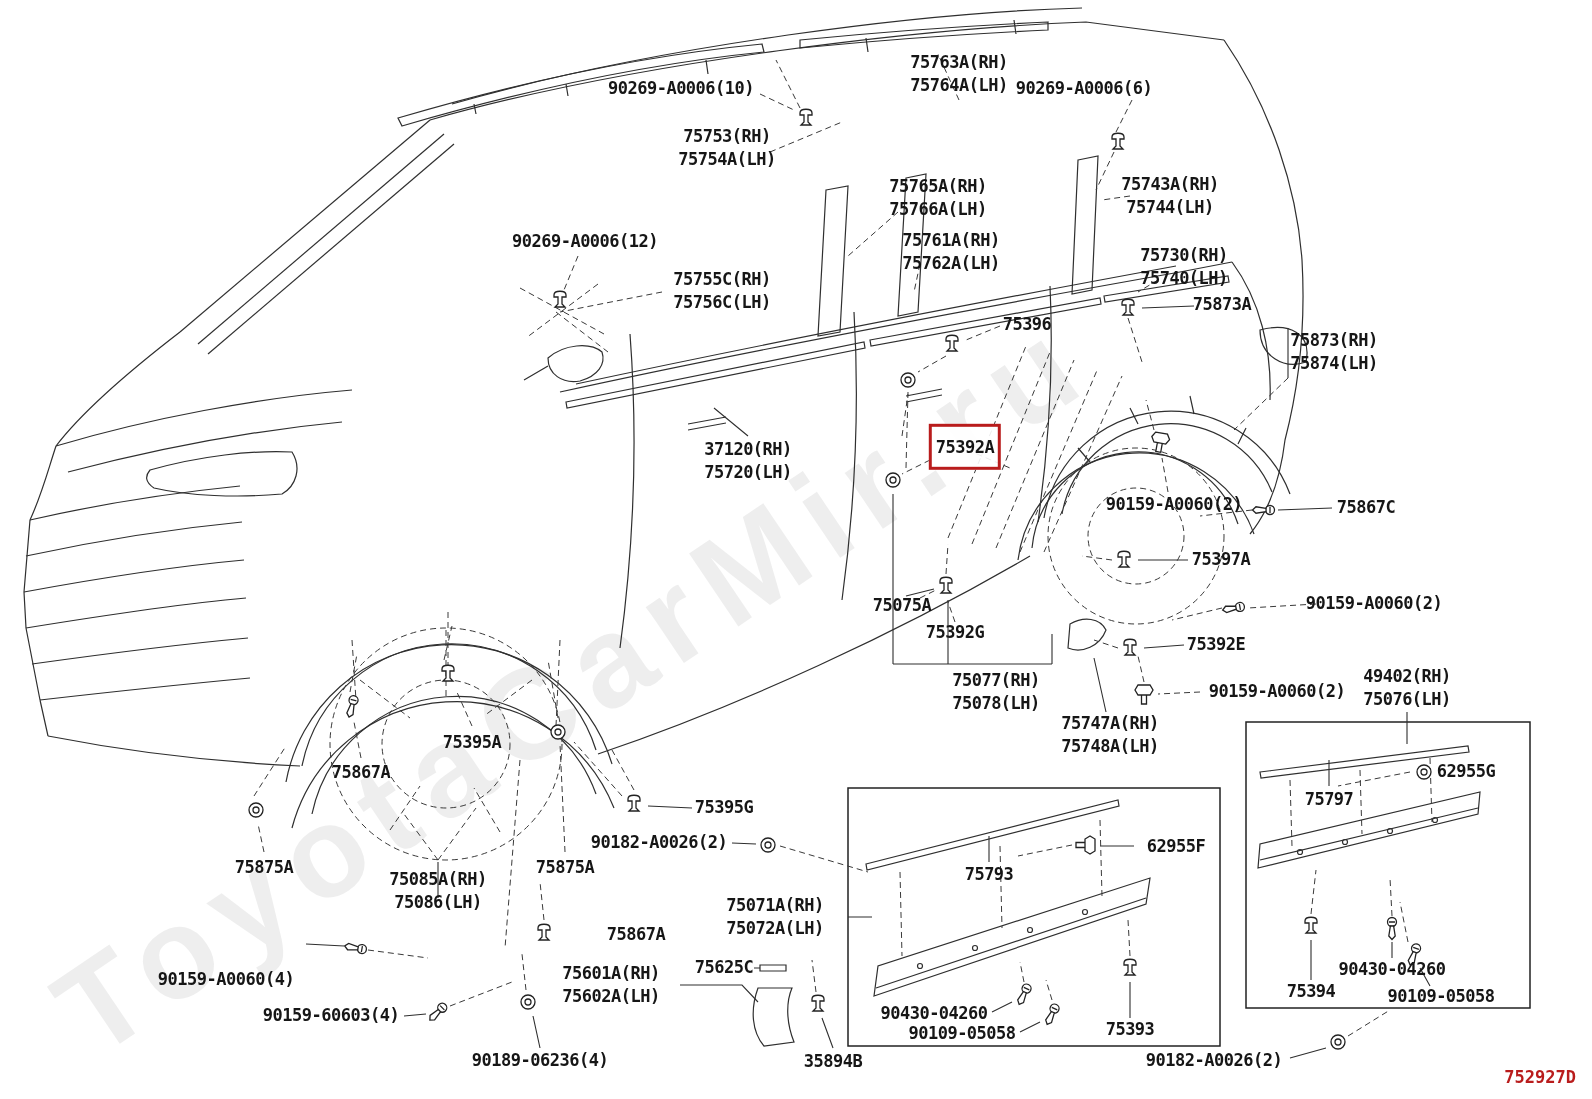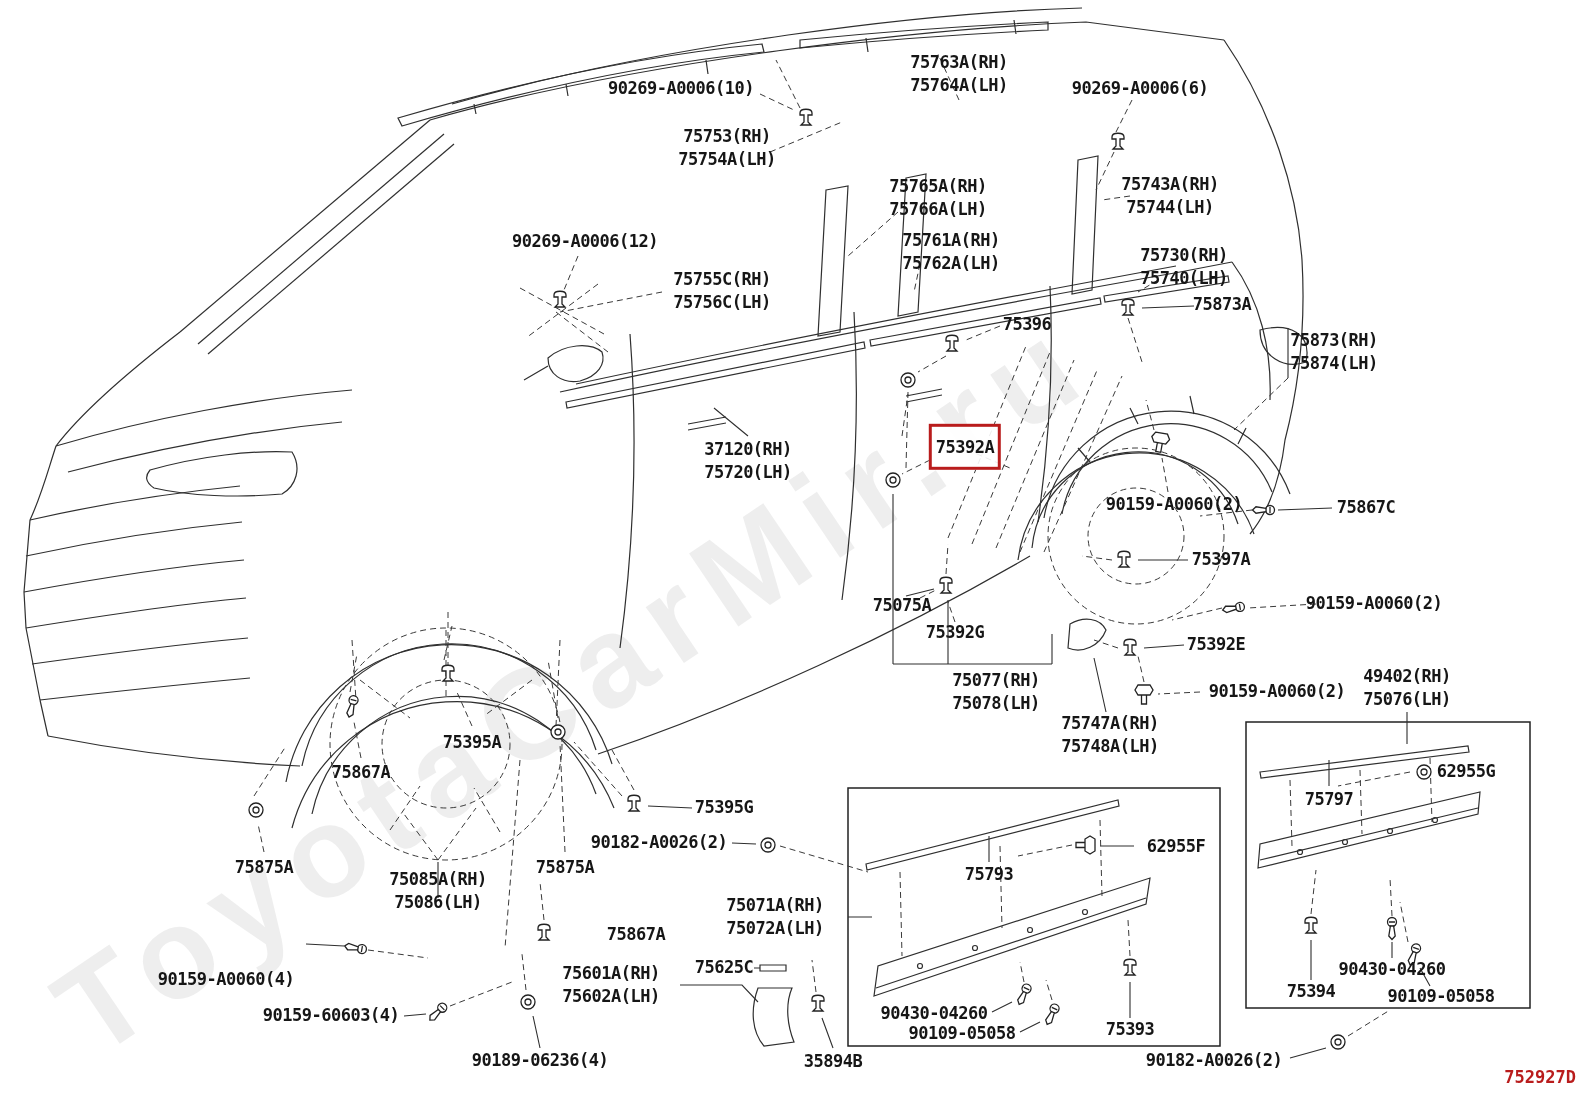--- a/index.html
+++ b/index.html
@@ -189,21 +189,21 @@
       <use href="#sym-screw" transform="translate(1392,928)"></use>
       <use href="#sym-screw" transform="translate(1414,954) rotate(20)"></use>
       <use href="#sym-clip" transform="translate(1311,926)"></use>
       <use href="#sym-grommet" transform="translate(1338,1042)"></use>
     </g>
   </svg>
 
   <div class="lbl" style="left:681px;top:89px">90269-A0006(10)</div>
   <div class="lbl" style="left:959px;top:74px">75763A(RH)
 75764A(LH)</div>
-  <div class="lbl" style="left:1140px;top:89px">90269-A0006(6)</div>
+  <div class="lbl" style="left:1084px;top:89px">90269-A0006(6)</div>
   <div class="lbl" style="left:727px;top:148px">75753(RH)
 75754A(LH)</div>
   <div class="lbl" style="left:938px;top:198px">75765A(RH)
 75766A(LH)</div>
   <div class="lbl" style="left:1170px;top:196px">75743A(RH)
 75744(LH)</div>
   <div class="lbl" style="left:585px;top:242px">90269-A0006(12)</div>
   <div class="lbl" style="left:951px;top:252px">75761A(RH)
 75762A(LH)</div>
   <div class="lbl" style="left:1184px;top:267px">75730(RH)

